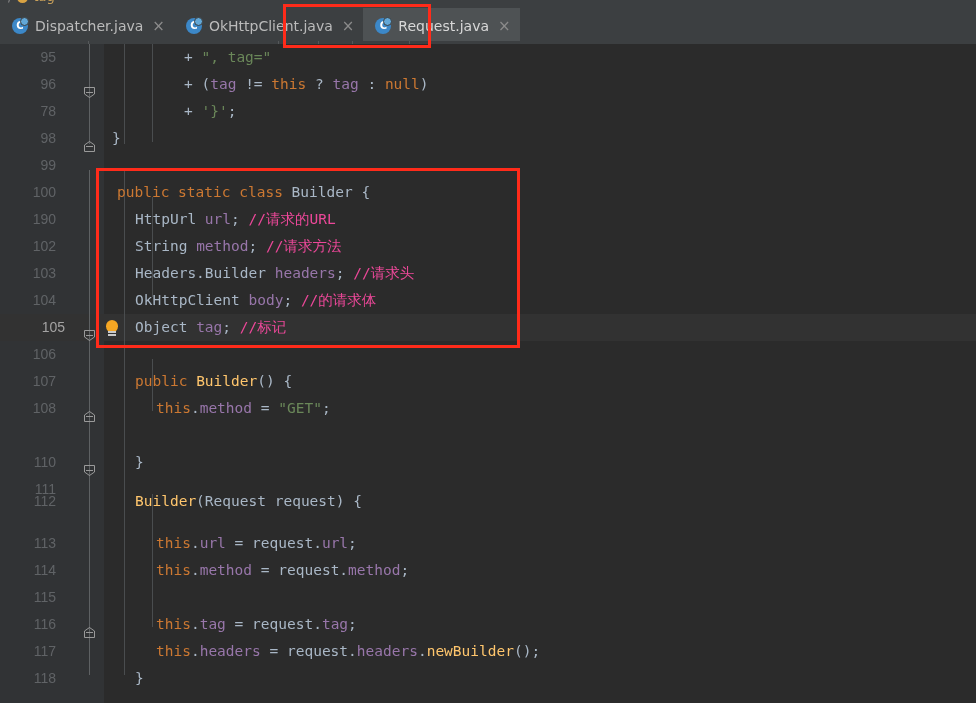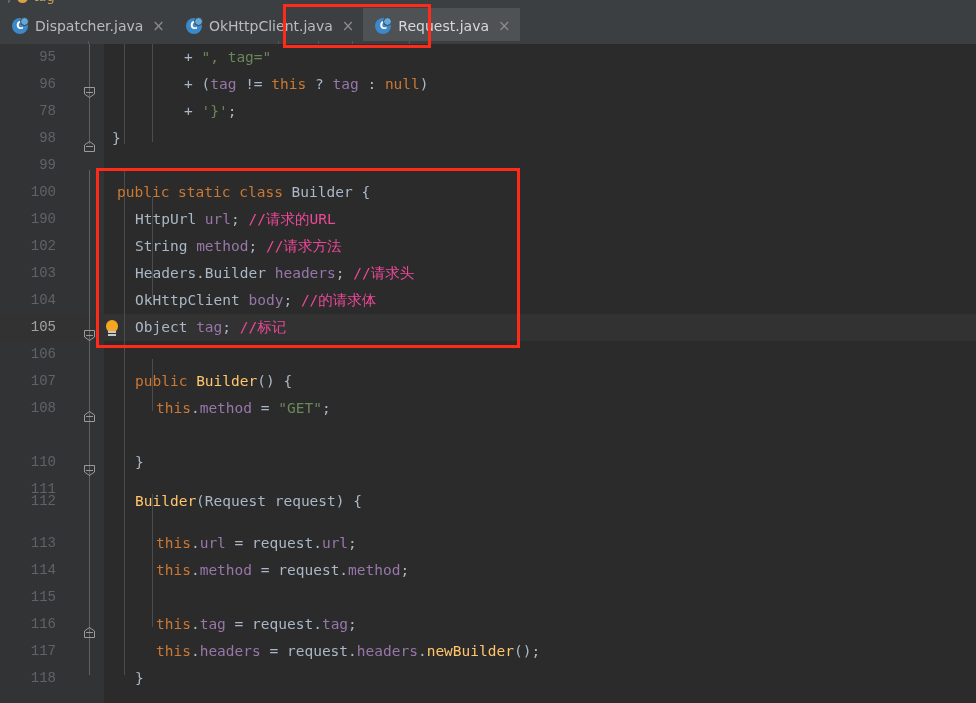--- a/index.html
+++ b/index.html
@@ -162,26 +162,26 @@
     position: absolute;
     left: 0;
     width: 976px;
     height: 27px;
   }
   .lnum {
     position: absolute;
     left: 0;
     width: 56px;
     text-align: right;
-    font-family: Liberation Mono, monospace;
+    font-family: Liberation Sans, sans-serif;
     font-size: 14px;
     color: #606366;
     line-height: 27px;
   }
-  .lnum.cur { color: #a4a3a3; }
+  .lnum.cur { color: #a4a3a3; margin-left: 9px; }
 
   .code {
     position: absolute;
     left: 112px;
     font-family: "DejaVu Sans Mono", monospace;
     font-size: 14.5px;
     line-height: 27px;
     white-space: pre;
     color: #a9b7c6;
   }

